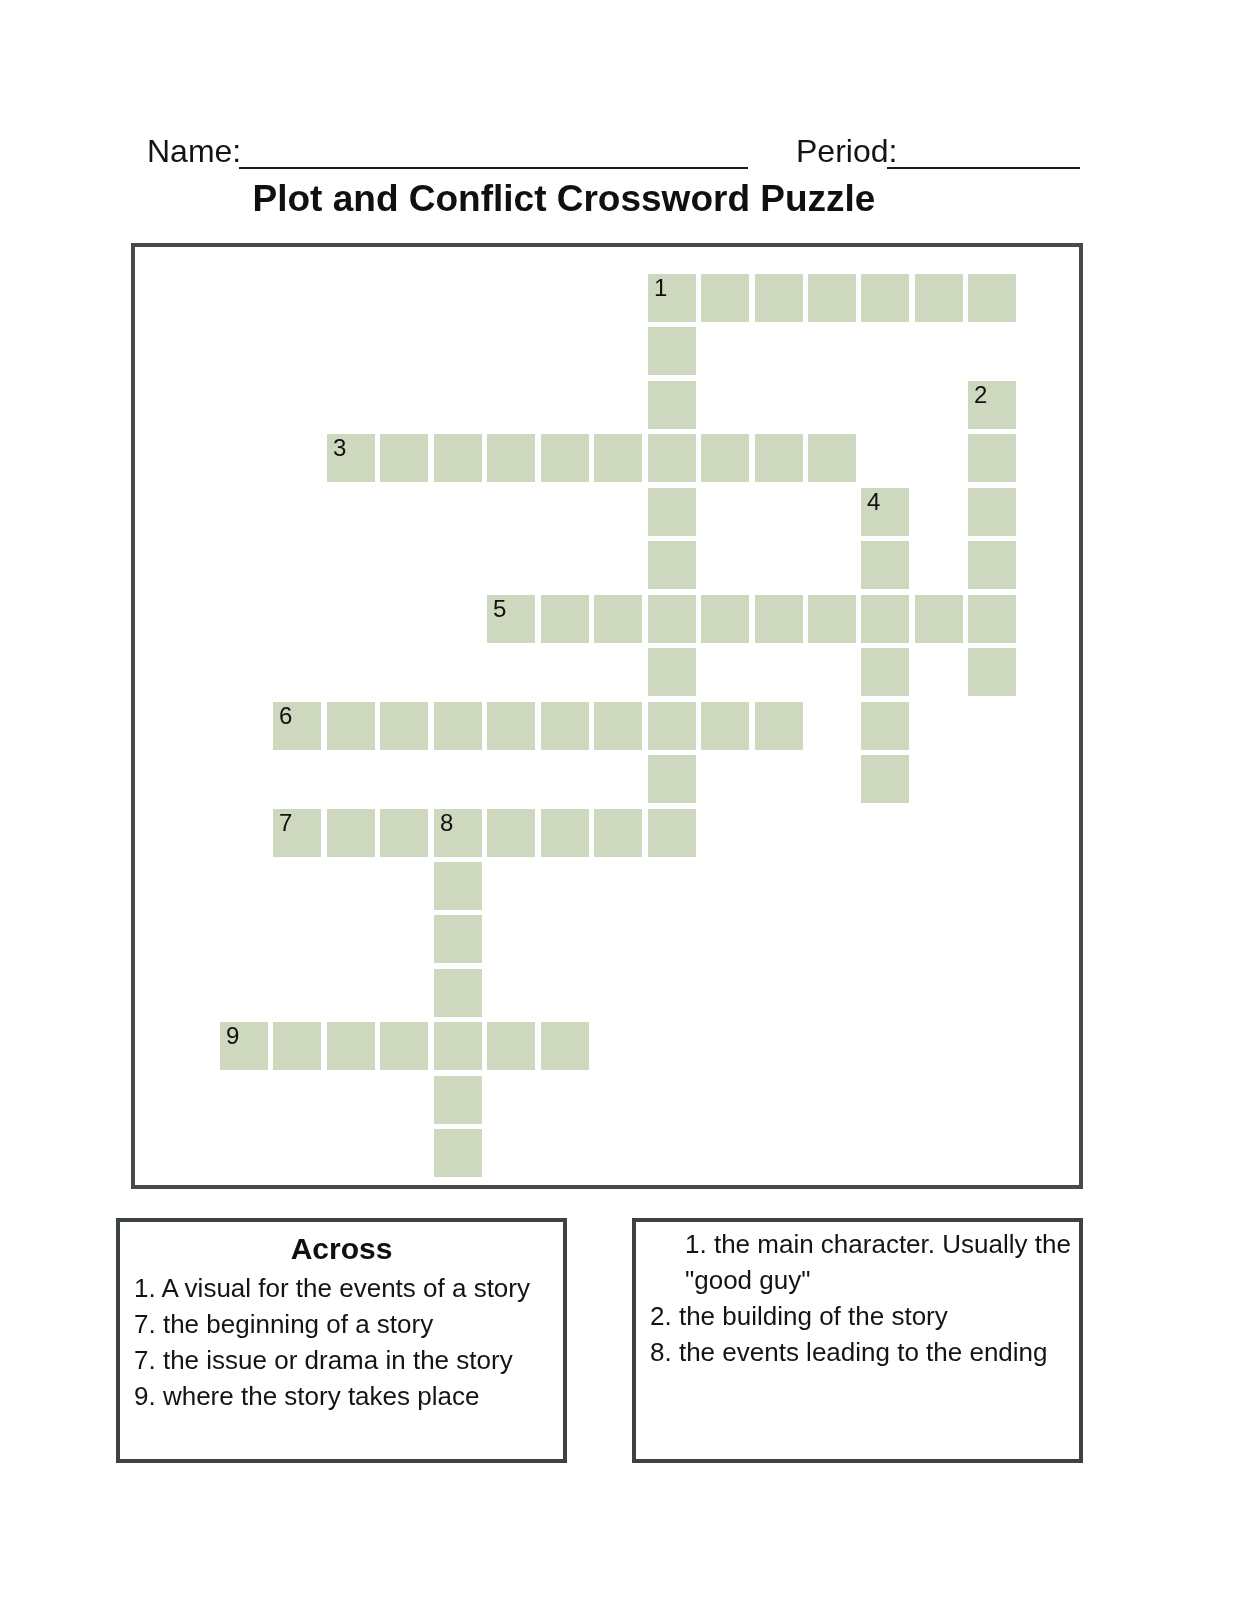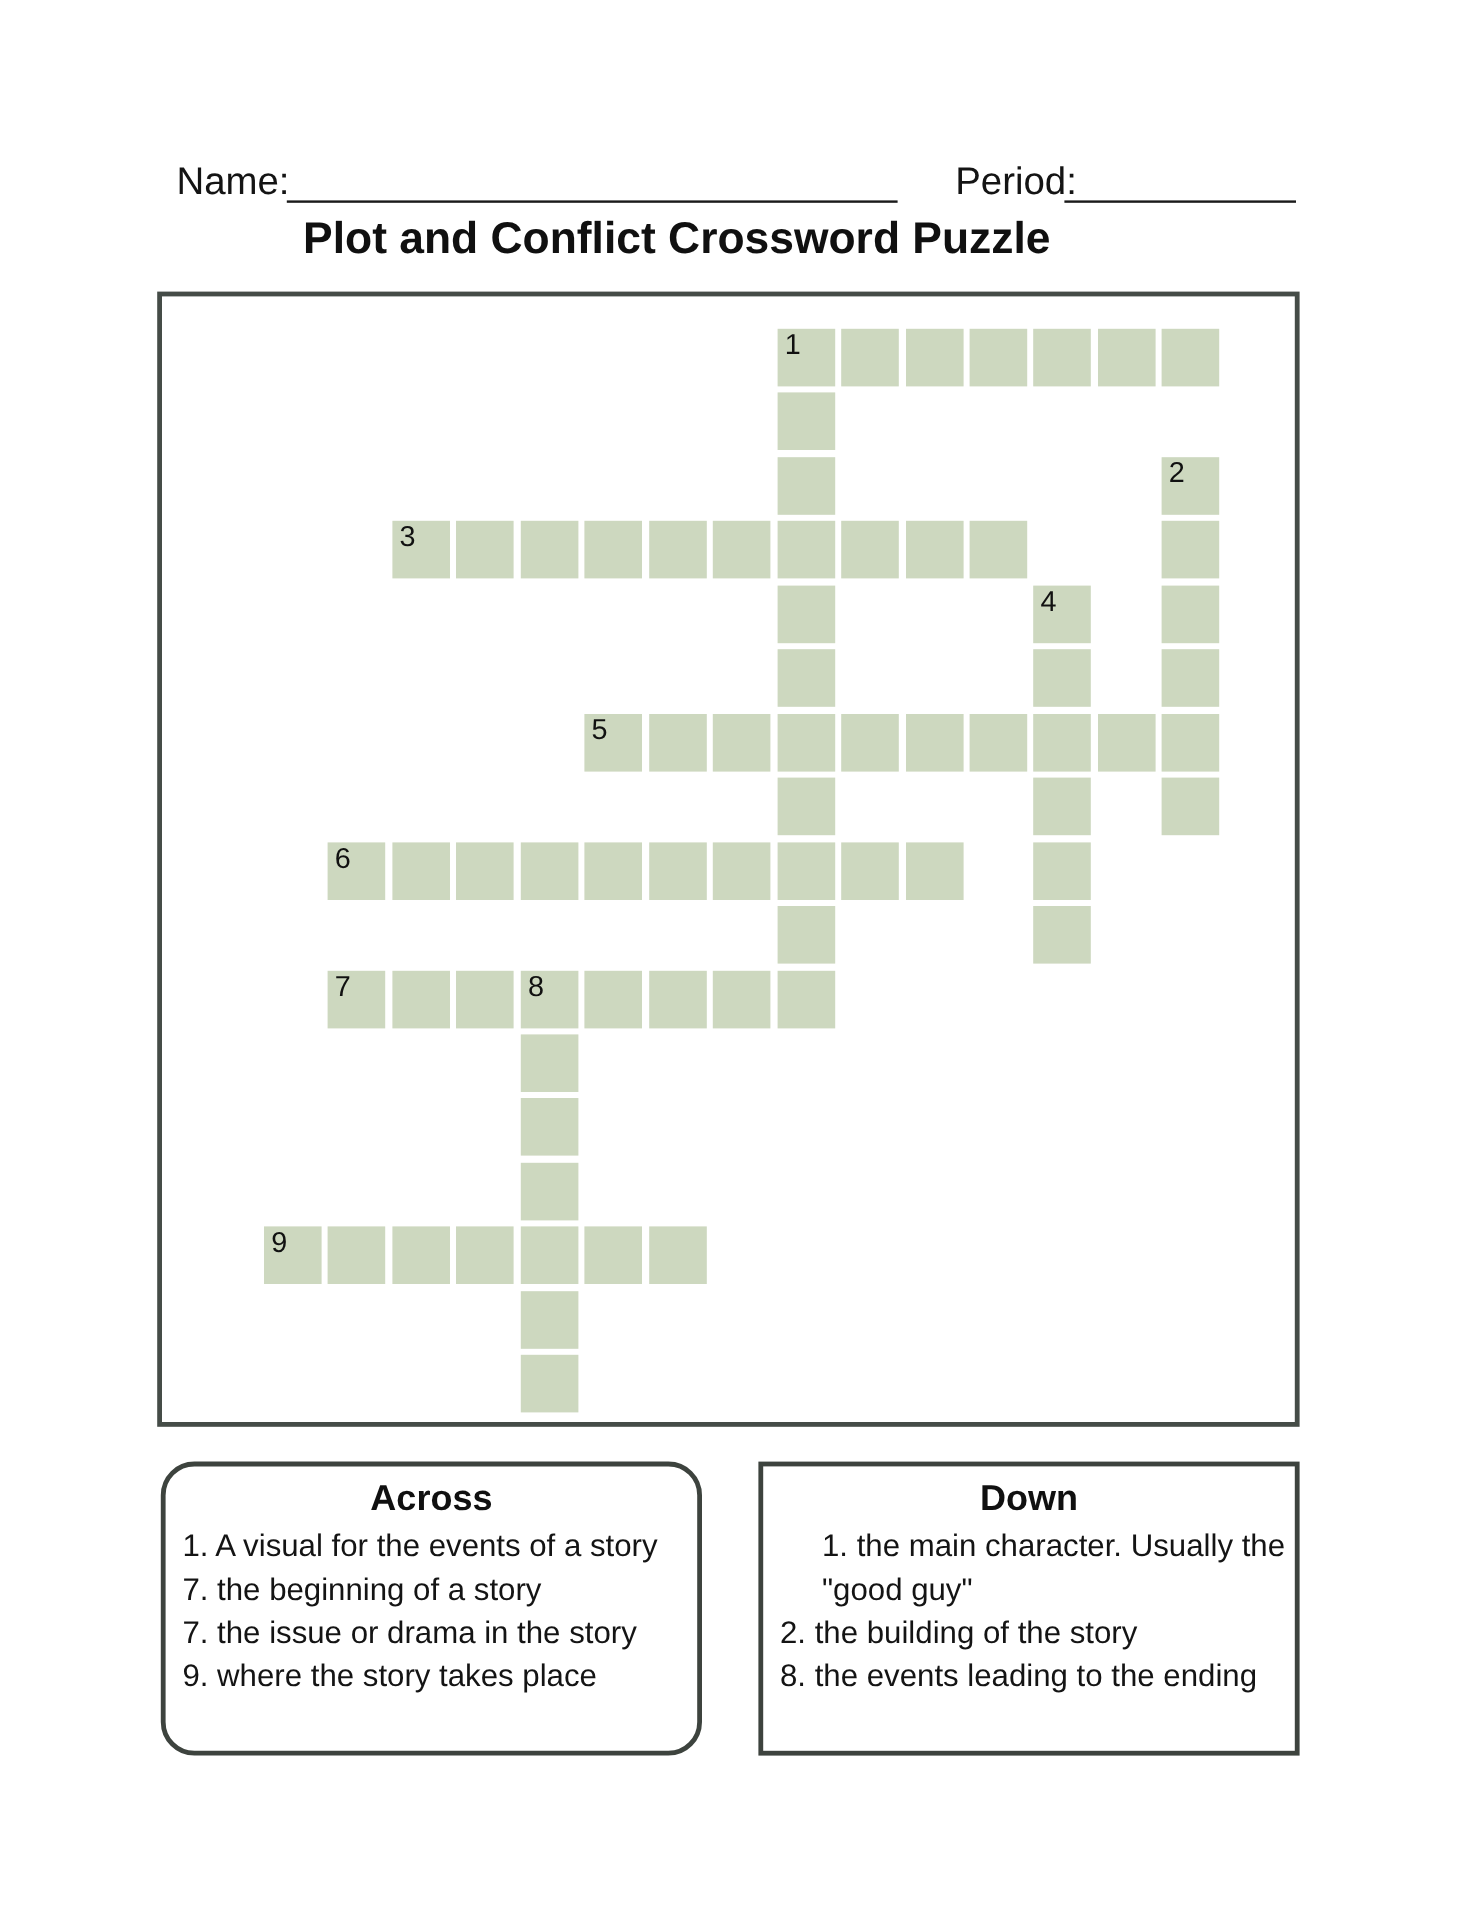--- a/index.html
+++ b/index.html
@@ -31,21 +31,21 @@
   .cell{
     position:absolute;width:48px;height:48px;background:var(--cell);
   }
   .cell-num{
     position:absolute;left:6px;top:1px;font-size:24px;line-height:26px;color:#111111;
   }
   .clue-box{
     position:absolute;top:1218px;width:451px;height:245px;
     border:4px solid var(--clue-border);background:#ffffff;overflow:visible;
   }
-  #across-box{left:134px;border-radius:28px;}
+  #across-box{left:116px;}
   #down-box{left:632px;}
   .clue-title{
     margin-top:10px;text-align:center;font-size:30px;line-height:34px;font-weight:700;color:#101010;
   }
   .clue-list{
     margin:4px 0 0 14px;font-size:26px;line-height:36px;color:var(--ink);
   }
   .clue-item{white-space:nowrap;}
   #down-box .clue-item:first-child{white-space:normal;margin-left:35px;}
 </style>
@@ -158,19 +158,18 @@
   <div class="clue-title">Across</div>
   <div class="clue-list" id="across-list">
       <div class="clue-item">1. A visual for the events of a story</div>
       <div class="clue-item">7. the beginning of a story</div>
       <div class="clue-item">7. the issue or drama in the story</div>
       <div class="clue-item">9. where the story takes place</div>
     </div>
 </div>
 
 <div class="clue-box" id="down-box">
-  <div class="clue-title">Down</div>
   <div class="clue-list" id="down-list">
       <div class="clue-item">1. the main character. Usually the "good guy"</div>
       <div class="clue-item">2. the building of the story</div>
       <div class="clue-item">8. the events leading to the ending</div>
     </div>
 </div>
 
 </body></html>

